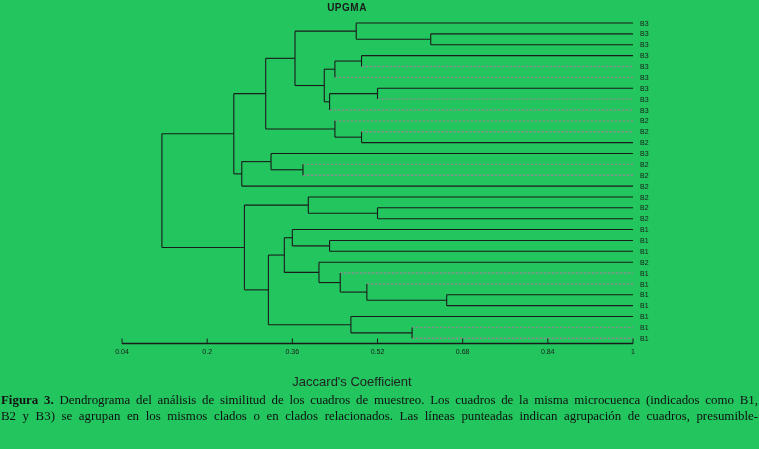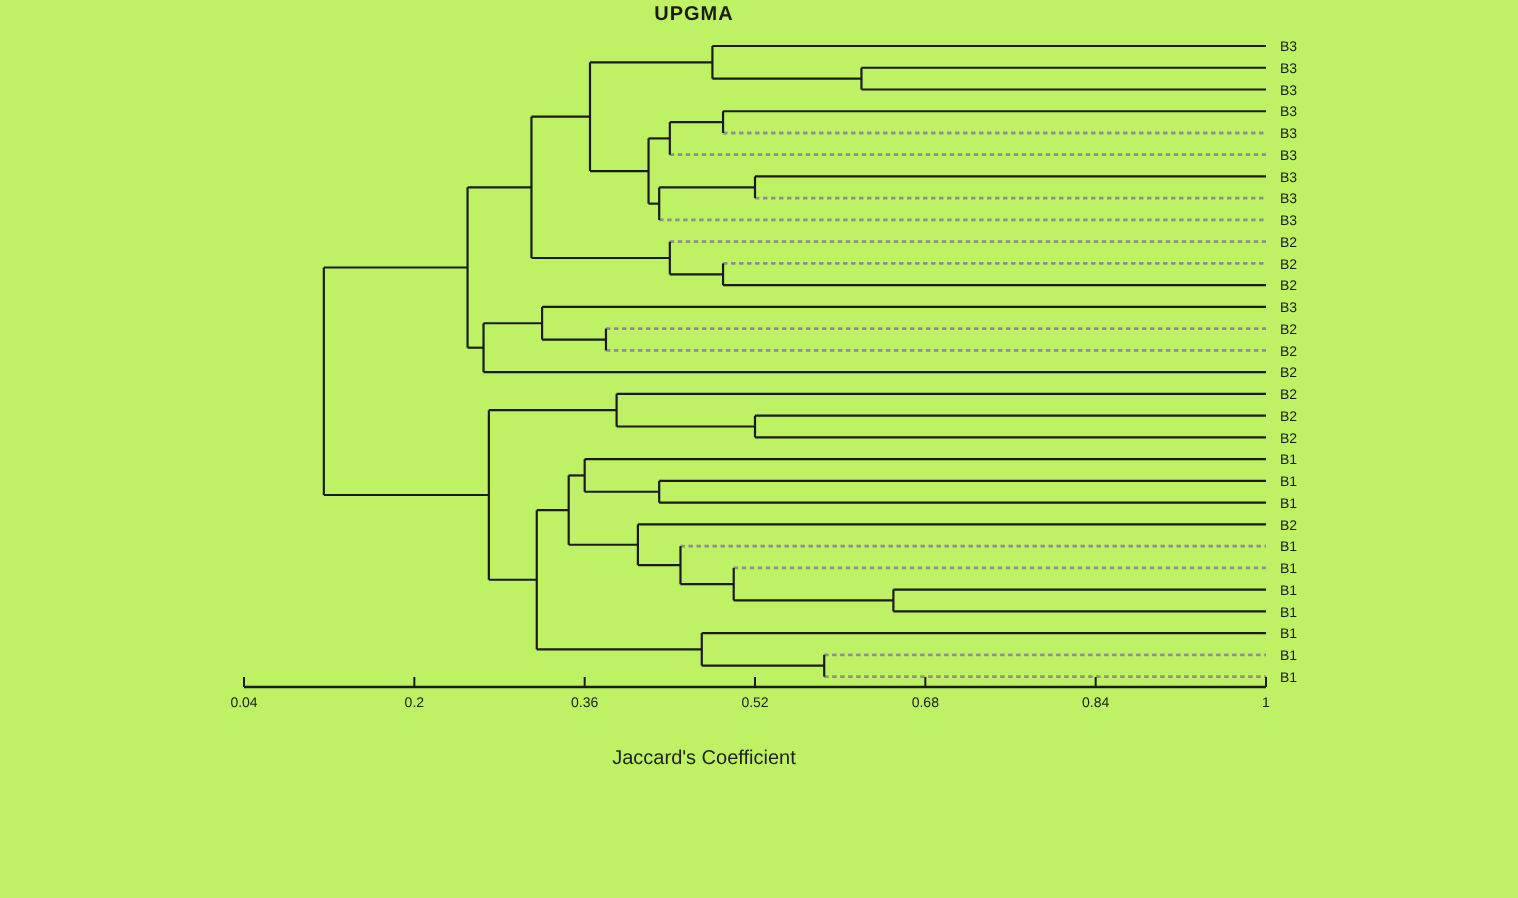--- a/index.html
+++ b/index.html
@@ -1,22 +1,22 @@
 <!DOCTYPE html>
 <html><head>
 <meta charset="utf-8">
 <style>
   html,body{margin:0;padding:0;background:#ffffff;}
-  .page{position:relative;width:759px;height:449px;background:#bef264;overflow:hidden;
+  .page{position:relative;width:759px;height:449px;background:#22c55e;overflow:hidden;
         font-family:"Liberation Sans",sans-serif;}
   .fig-title{position:absolute;top:2px;left:0;width:694px;text-align:center;
              font-size:10px;font-weight:bold;color:#1b1b1b;letter-spacing:0.5px;}
   #tree-svg{position:absolute;top:0;left:0;}
   .axis-caption{position:absolute;top:374px;left:0;width:704px;text-align:center;
-                font-size:10px;color:#222;}
+                font-size:13px;color:#222;}
   .caption{position:absolute;top:393px;left:1px;width:757px;
            font-family:"Liberation Serif",serif;font-size:12.9px;line-height:15.6px;color:#111;}
   .cap-line{text-align:justify;text-align-last:justify;}
   .cap-line.last{text-align:left;text-align-last:left;}
   .cap-bold{font-weight:bold;}
 </style>
 </head>
 <body>
 
 <div class="page">
@@ -153,14 +153,16 @@
       <text x="462.6666666666667" y="353.5" font-size="7" font-family="&quot;Liberation Sans&quot;,sans-serif" fill="#1b1b1b" text-anchor="middle">0.68</text>
       <line x1="547.8333333333333" y1="338.5" x2="547.8333333333333" y2="343.5" stroke="#1b1b1b" stroke-width="1"></line>
       <text x="547.8333333333333" y="353.5" font-size="7" font-family="&quot;Liberation Sans&quot;,sans-serif" fill="#1b1b1b" text-anchor="middle">0.84</text>
       <line x1="633" y1="338.5" x2="633" y2="343.5" stroke="#1b1b1b" stroke-width="1"></line>
       <text x="633" y="353.5" font-size="7" font-family="&quot;Liberation Sans&quot;,sans-serif" fill="#1b1b1b" text-anchor="middle">1</text>
     </svg>
 
   <div class="axis-caption">Jaccard's Coefficient</div>
 
   <div class="caption">
+    <div class="cap-line"><span class="cap-bold">Figura 3.</span><span> Dendrograma del análisis de similitud de los cuadros de muestreo. Los cuadros de la misma microcuenca (indicados como B1,</span></div>
+    <div class="cap-line">B2 y B3) se agrupan en los mismos clados o en clados relacionados. Las líneas punteadas indican agrupación de cuadros, presumible-</div>
   </div>
 </div>
 
 </body></html>

